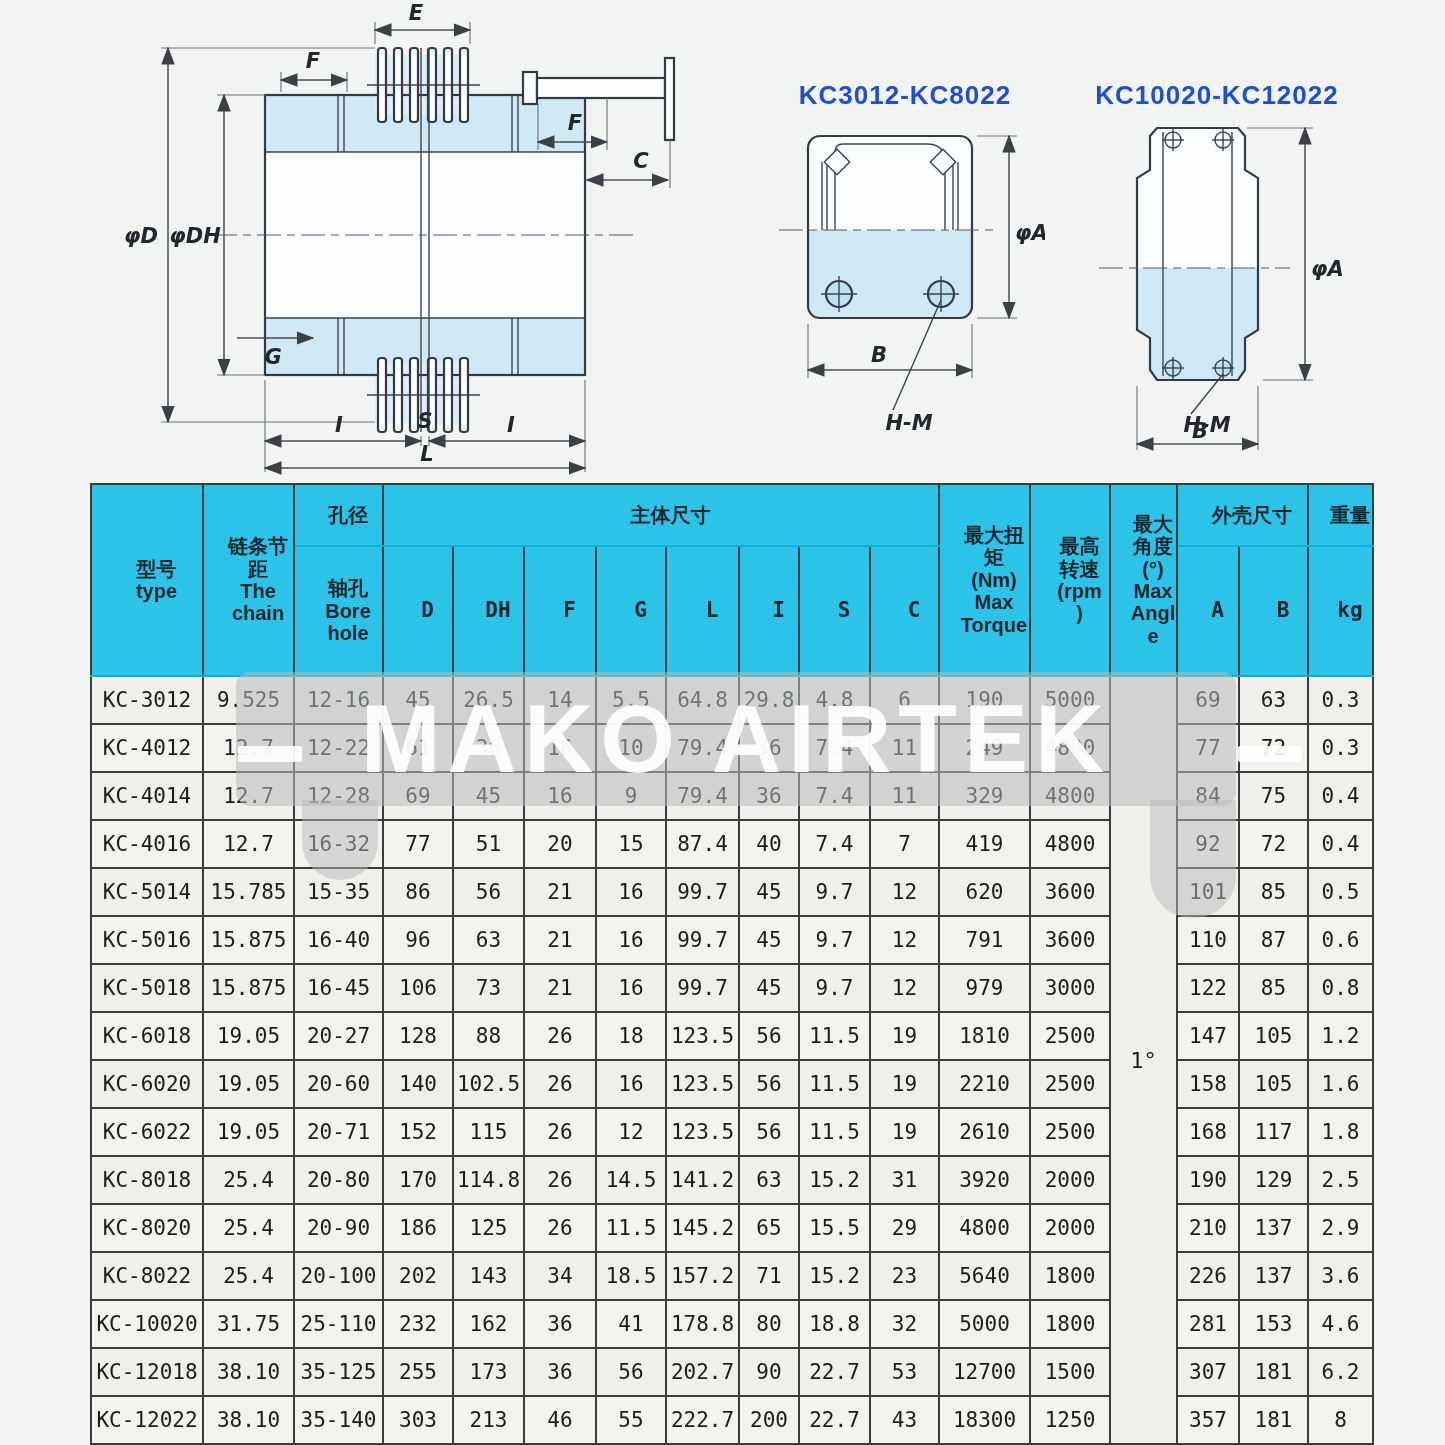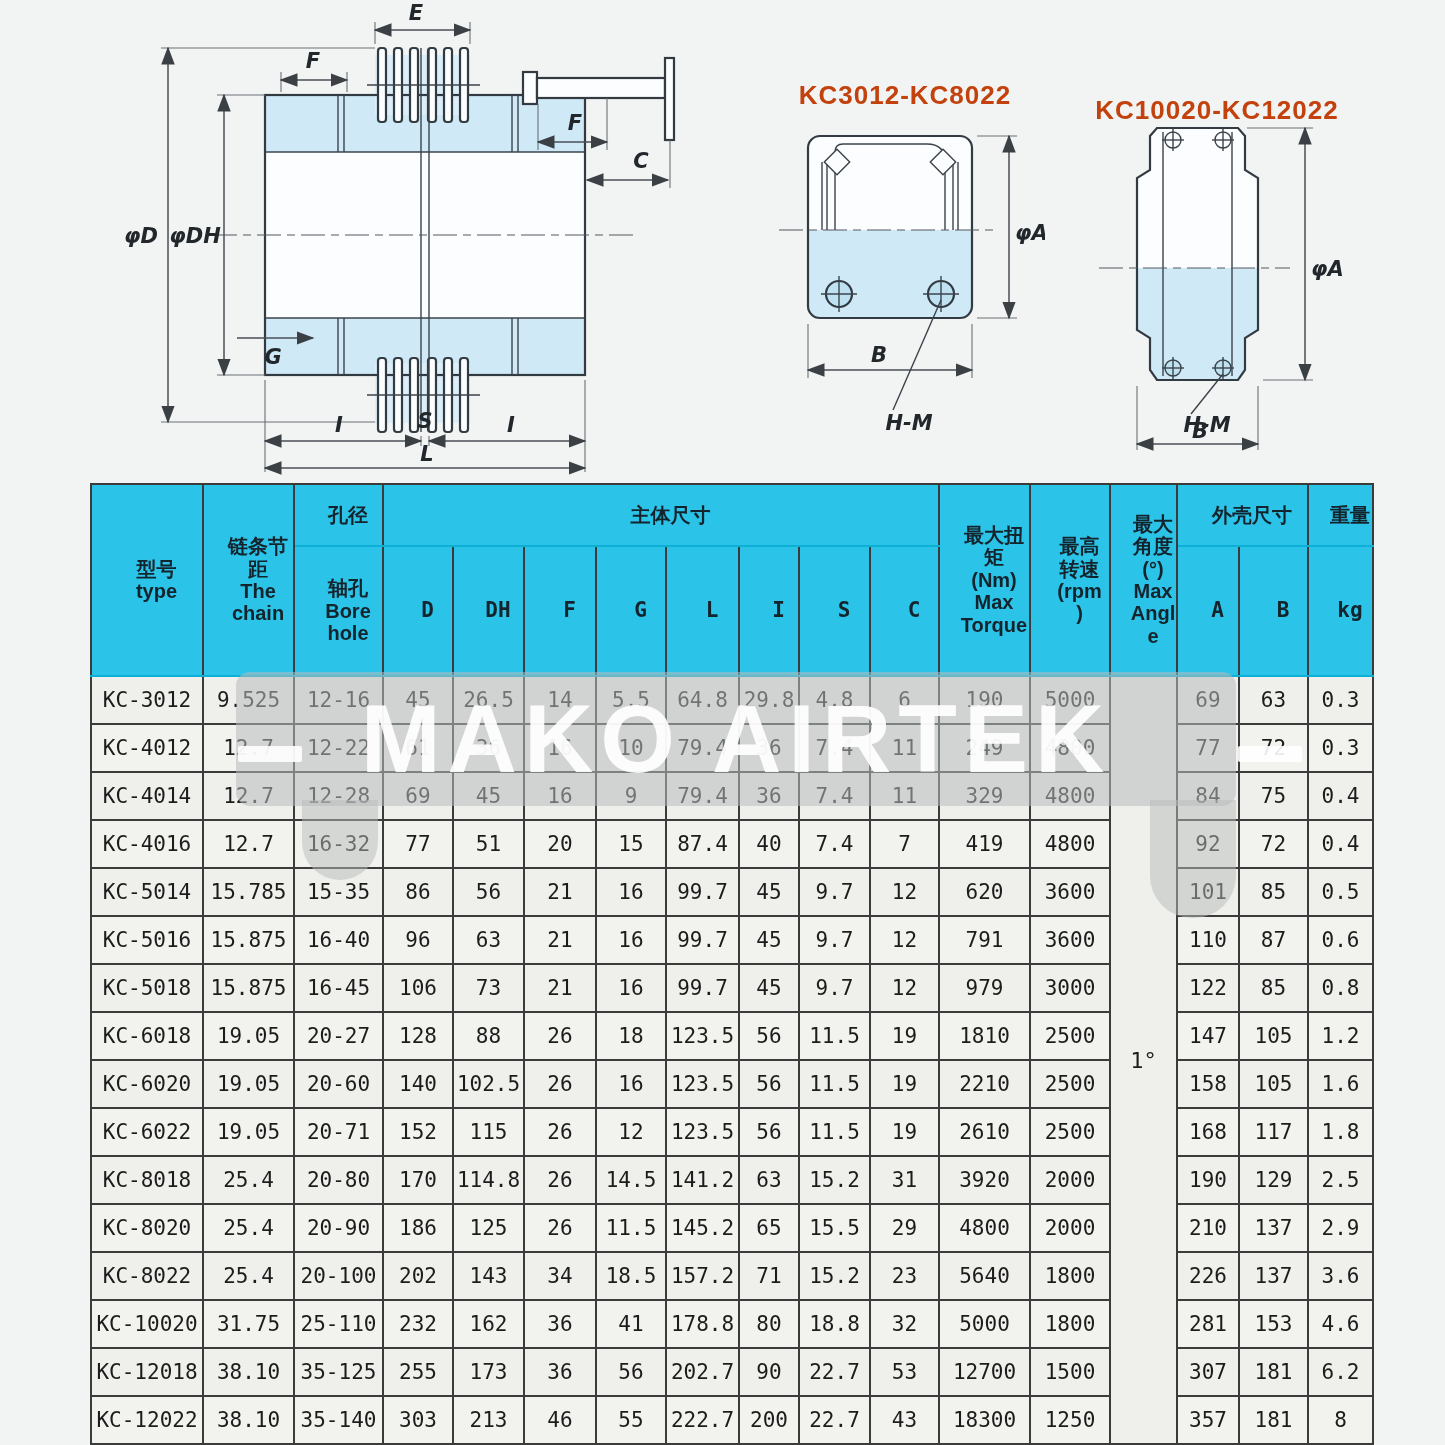--- a/index.html
+++ b/index.html
@@ -4,25 +4,25 @@
 <style>
   html,body{margin:0;padding:0;}
   body{
     width:1445px;height:1445px;position:relative;overflow:hidden;
     background:#f2f4f3;
     font-family:"Liberation Sans", sans-serif;
   }
   
   .diagram-area{position:absolute;left:0;top:0;width:1445px;height:483px;}
   .diagram-title{
-    position:absolute;top:80px;font-size:26px;font-weight:bold;color:#c2410c;
+    position:absolute;top:80px;font-size:26px;font-weight:bold;color:#1d4ed8;
     text-align:center;letter-spacing:1px;
   }
   #title-small{left:770px;width:270px;}
-  #title-large{left:1088px;width:258px;margin-top:15px;}
+  #title-large{left:1088px;width:258px;}
   svg{position:absolute;}
   #svg-main{left:85px;top:0;}
   #svg-small{left:775px;top:118px;}
   #svg-large{left:1095px;top:118px;}
   .outline{stroke:#323a42;stroke-width:2.2;fill:none;}
   .thin{stroke:#3b434b;stroke-width:1.4;fill:none;}
   .dim{stroke:#4a4f54;stroke-width:1.5;fill:none;}
   .ext{stroke:#6b7076;stroke-width:1.1;fill:none;}
   .cl{stroke:#55595e;stroke-width:1.1;fill:none;stroke-dasharray:24 6 8 6;}
   .dimtxt{font:italic bold 21px "DejaVu Sans", sans-serif;fill:#22272c;}

